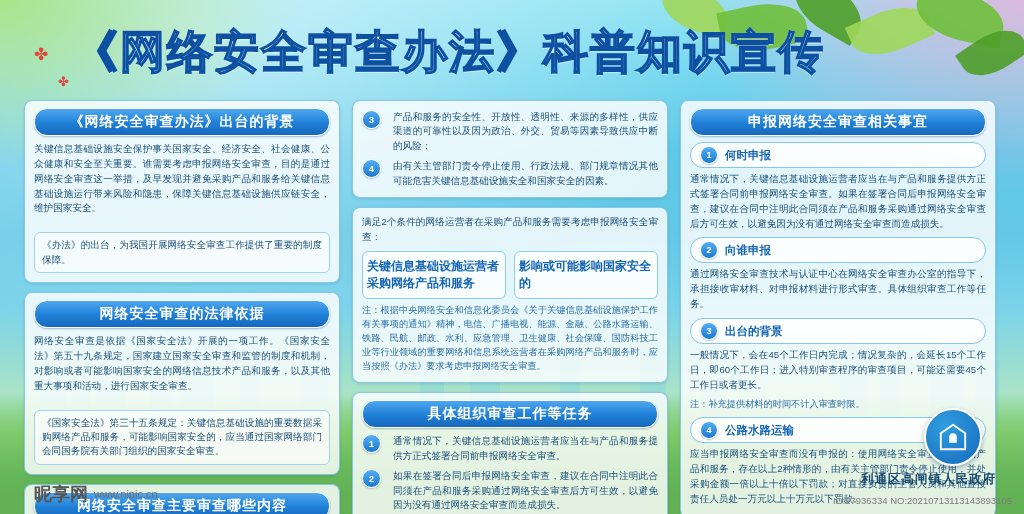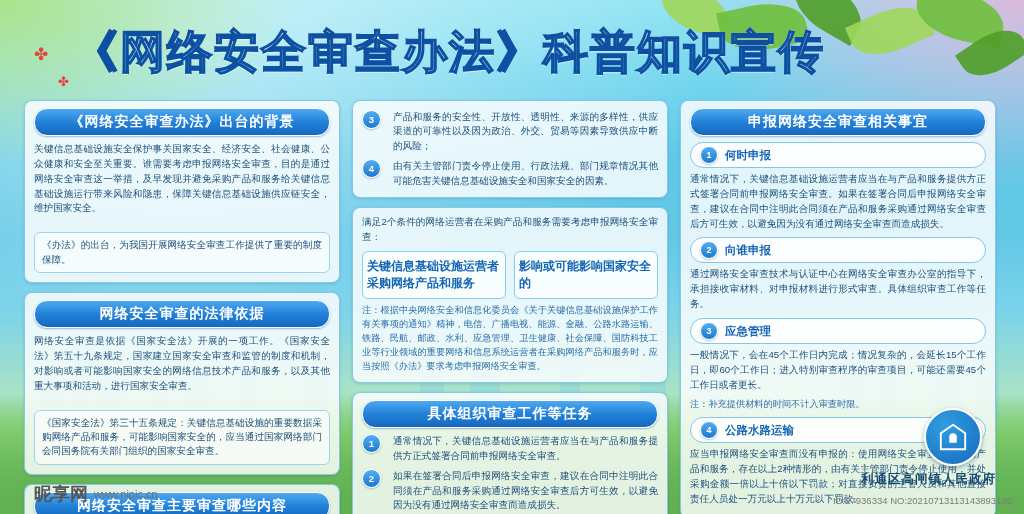--- a/index.html
+++ b/index.html
@@ -244,21 +244,21 @@
         <div class="ptext">通常情况下，关键信息基础设施运营者应当在与产品和服务提供方正式签署合同前申报网络安全审查。如果在签署合同后申报网络安全审查，建议在合同中注明此合同须在产品和服务采购通过网络安全审查后方可生效，以避免因为没有通过网络安全审查而造成损失。</div>
 
         <div class="pill">
           <div class="num">2</div>
           <div class="plabel">向谁申报</div>
         </div>
         <div class="ptext">通过网络安全审查技术与认证中心在网络安全审查办公室的指导下，承担接收审材料、对申报材料进行形式审查。具体组织审查工作等任务。</div>
 
         <div class="pill">
           <div class="num">3</div>
-          <div class="plabel">应急管理</div>
+          <div class="plabel">出台的背景</div>
         </div>
         <div class="ptext">一般情况下，会在45个工作日内完成；情况复杂的，会延长15个工作日，即60个工作日；进入特别审查程序的审查项目，可能还需要45个工作日或者更长。</div>
         <div class="note">注：补充提供材料的时间不计入审查时限。</div>
 
         <div class="pill">
           <div class="num">4</div>
           <div class="plabel">公路水路运输</div>
         </div>
         <div class="ptext">应当申报网络安全审查而没有申报的：使用网络安全审查未通过的产品和服务，存在以上2种情形的，由有关主管部门责令停止使用，并处采购金额一倍以上十倍以下罚款；对直接负责的主管人员和其他直接责任人员处一万元以上十万元以下罚款。</div>
       </div>

